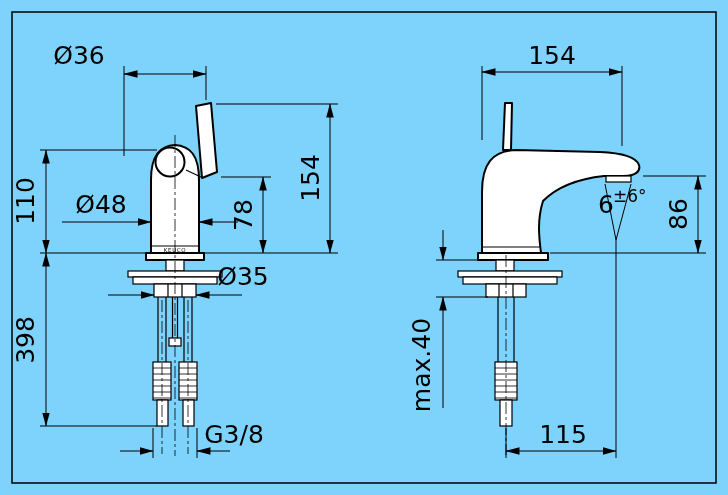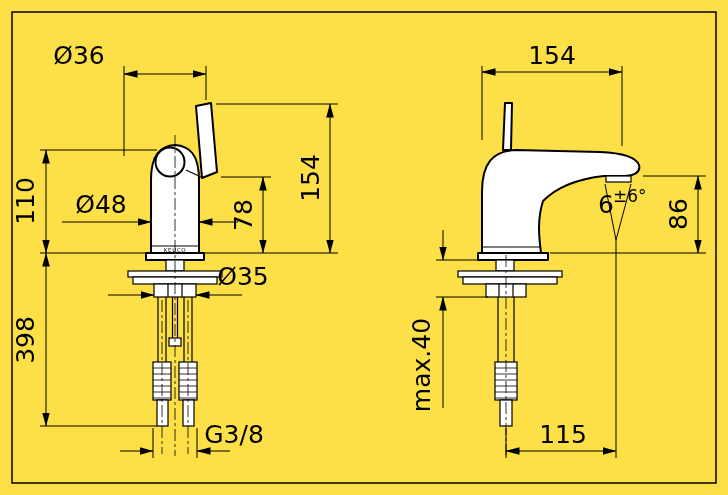--- a/index.html
+++ b/index.html
@@ -1,16 +1,16 @@
 <!DOCTYPE html>
 <html><head>
 <meta charset="utf-8">
 <style>
   html,body{margin:0;padding:0;background:#fff;}
-  .page{width:728px;height:495px;position:relative;background:#fde047;overflow:hidden;}
+  .page{width:728px;height:495px;position:relative;background:#7dd3fc;overflow:hidden;}
   svg{display:block;}
   text{font-family:"DejaVu Sans","Liberation Sans",sans-serif;fill:#000;}
   .dt{font-size:25px;}
   .ds{font-size:17px;}
   .db{font-size:5.5px;letter-spacing:.6px;}
   .ol{fill:#fff;stroke:#000;stroke-width:2;stroke-linejoin:round;}
   .tn{fill:#fff;stroke:#000;stroke-width:1.2;}
   .ln{fill:none;stroke:#000;stroke-width:1.2;}
   .dm{fill:none;stroke:#000;stroke-width:1;}
   .cl{fill:none;stroke:#000;stroke-width:.8;stroke-dasharray:12 3 3 3;}

